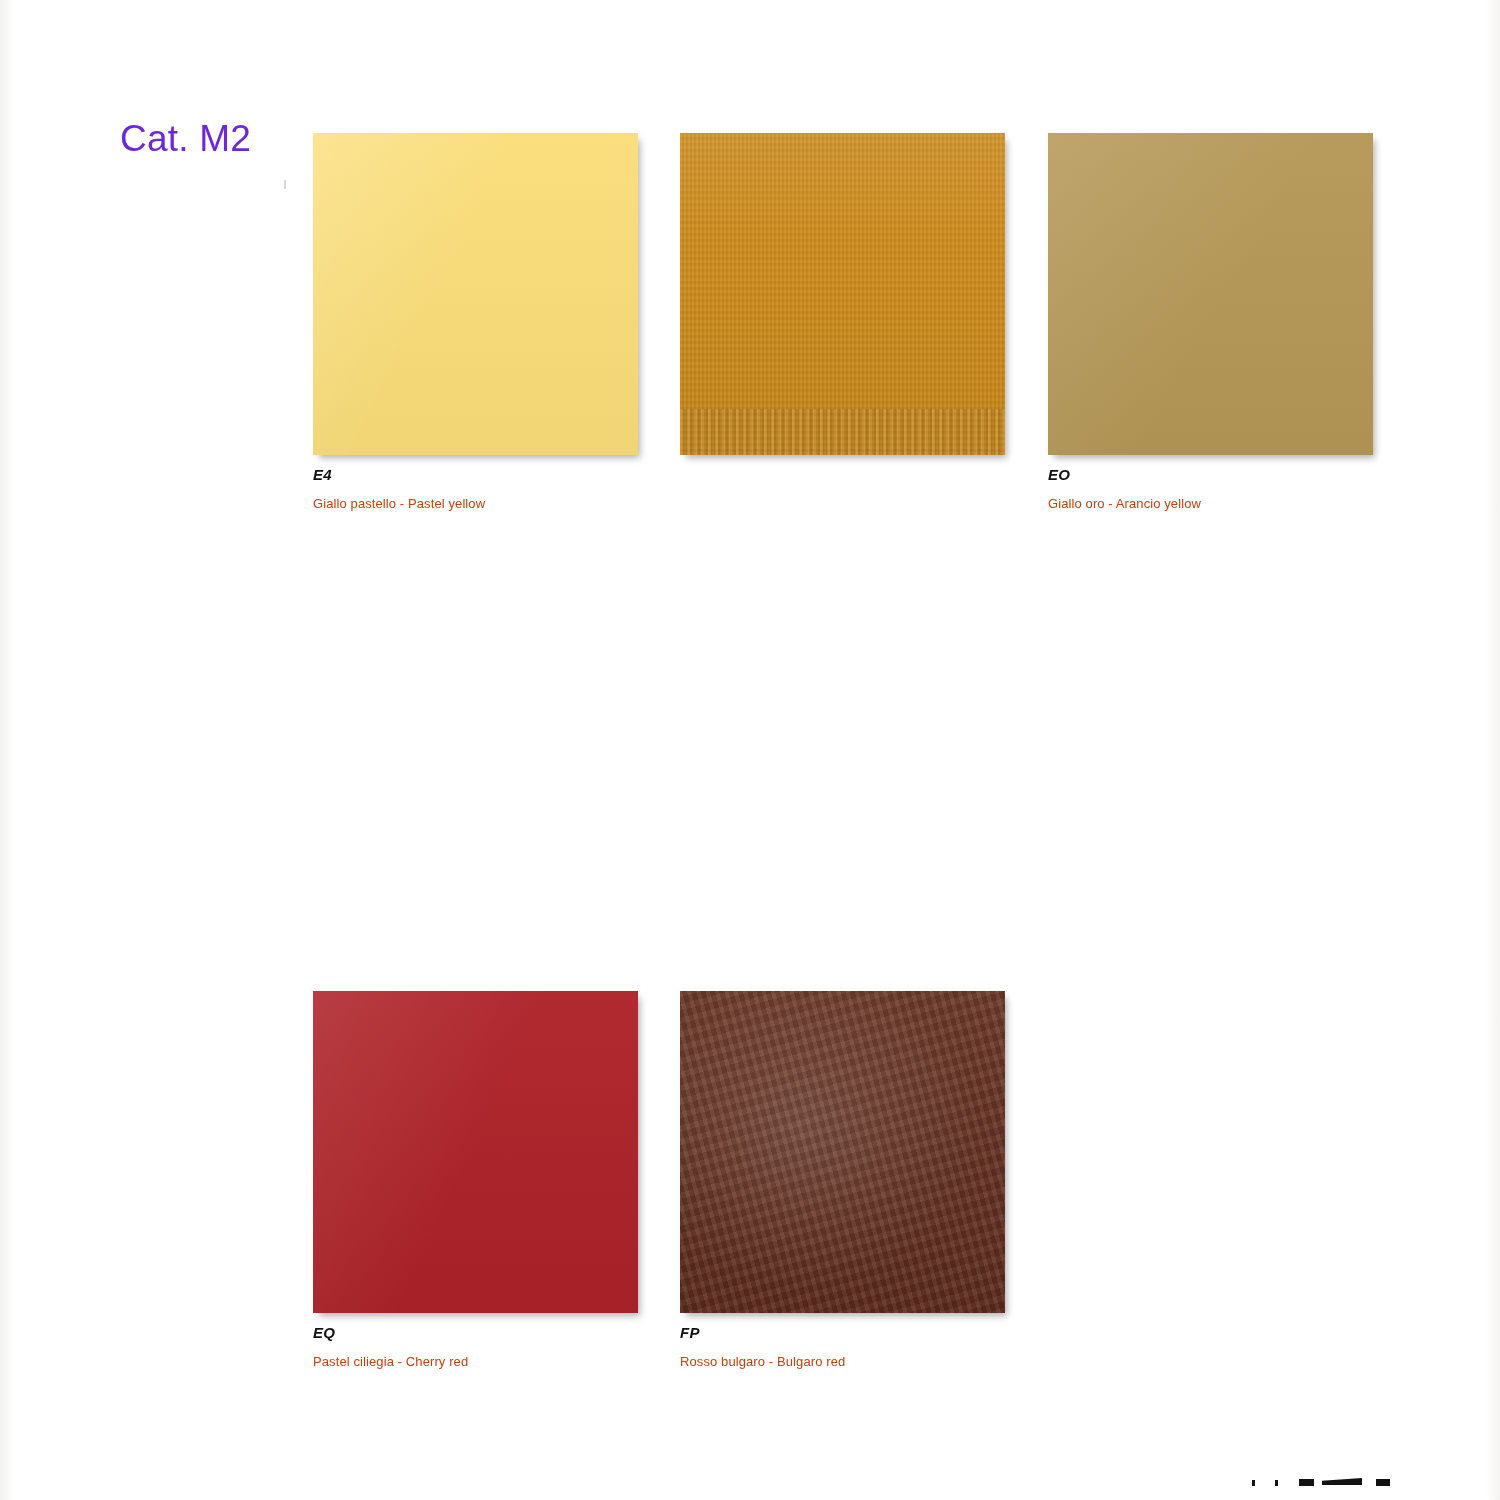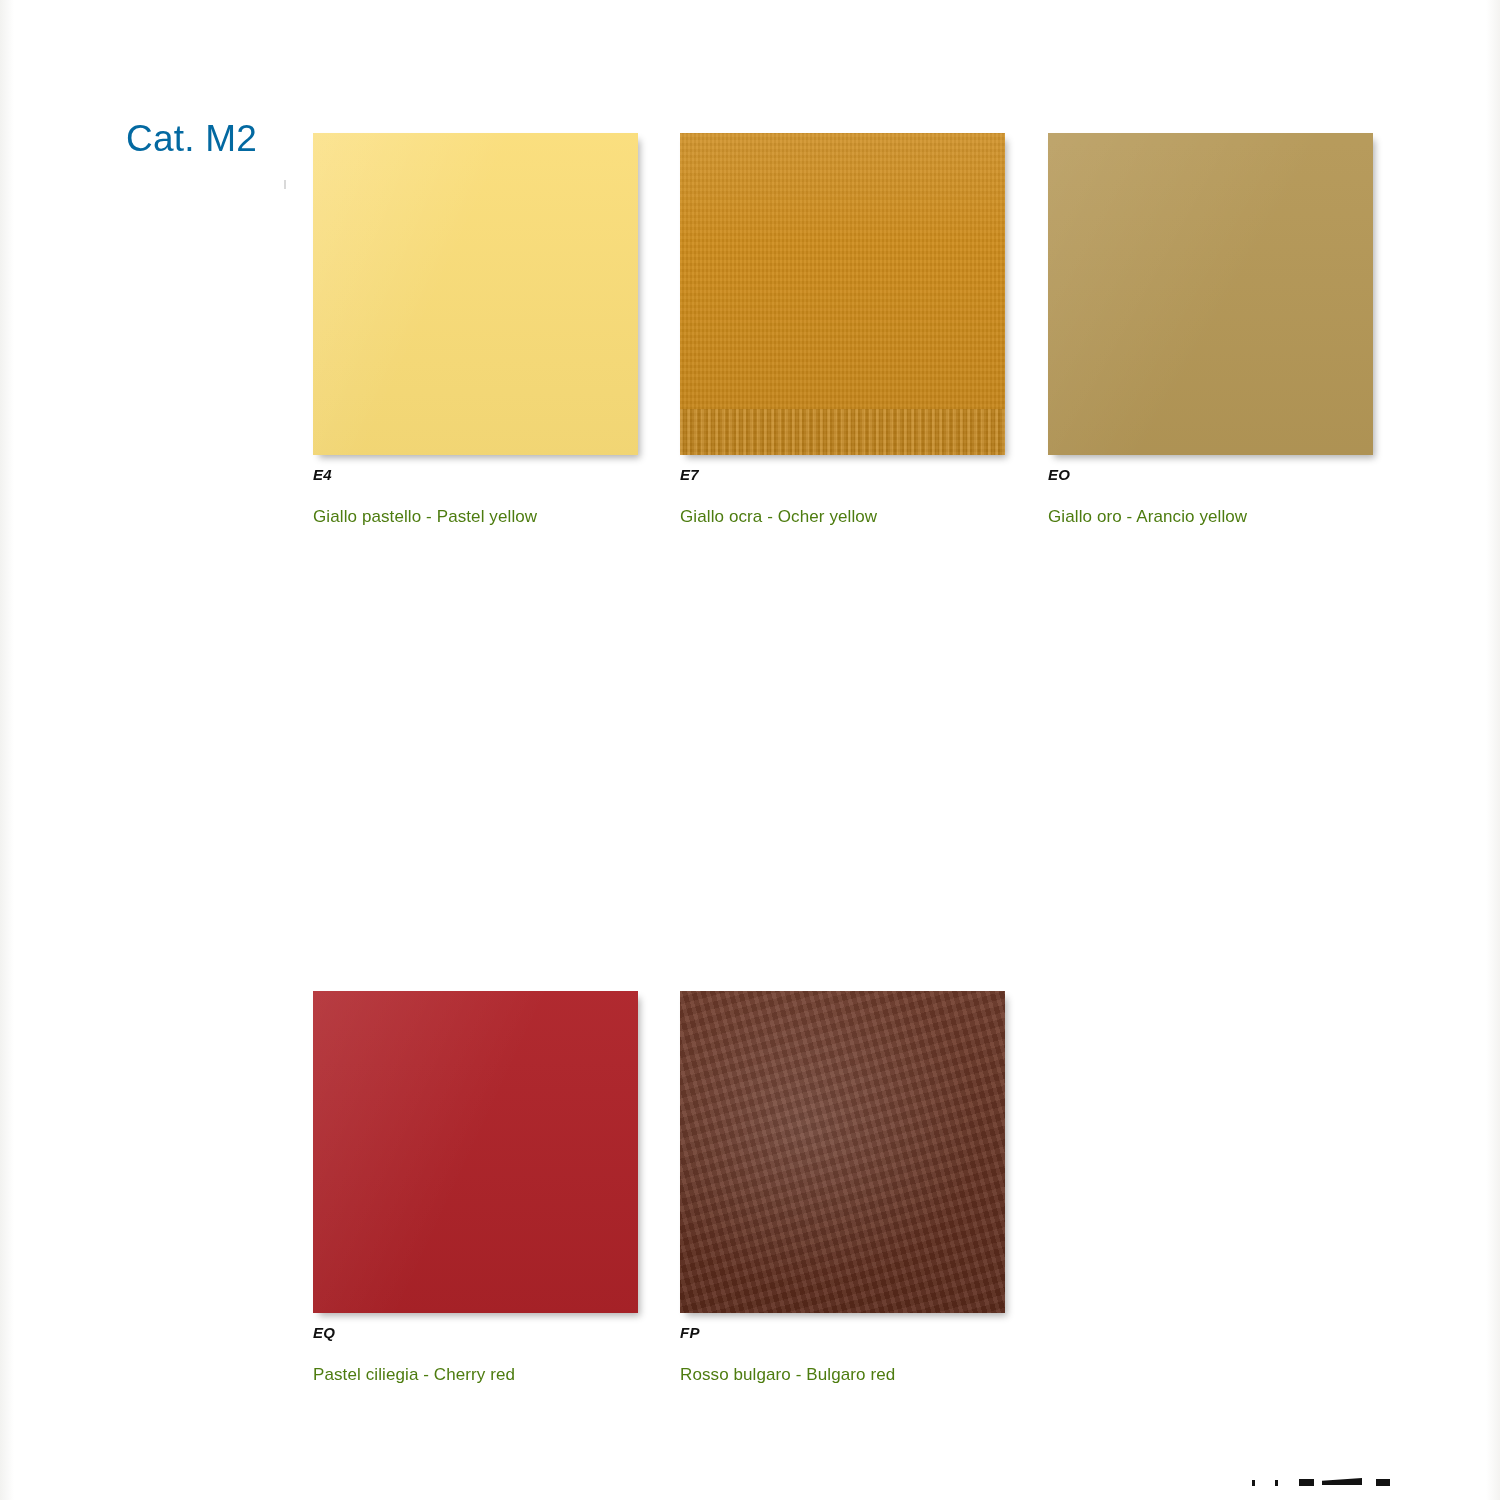--- a/index.html
+++ b/index.html
@@ -37,25 +37,25 @@
     position: absolute;
     right: 0; top: 0; bottom: 0;
     width: 14px;
     background: linear-gradient(to left, #f4f3f1, #ffffff);
     pointer-events: none;
   }
 
   
   .cat-title {
     position: absolute;
-    left: 126px;
+    left: 120px;
     top: 118px;
     font-size: 37px;
     letter-spacing: 0.2px;
-    color: #0369a1;
+    color: #6d28d9;
     font-weight: 400;
     white-space: nowrap;
   }
 
   
   .speck {
     position: absolute;
     left: 284px;
     top: 180px;
     width: 2px;
@@ -101,24 +101,24 @@
   }
   .code {
     font-size: 15px;
     font-weight: 700;
     font-style: italic;
     color: #111111;
     letter-spacing: 0.3px;
     line-height: 1.1;
   }
   .name {
-    margin-top: 22px;
-    font-size: 17px;
+    margin-top: 12px;
+    font-size: 13px;
     font-weight: 400;
-    color: #4d7c0f;
+    color: #c2410c;
     letter-spacing: 0.1px;
     line-height: 1.25;
     white-space: nowrap;
   }
 
   
   .bottom-mark {
     position: absolute;
     left: 1248px;
     top: 1476px;
@@ -167,24 +167,20 @@
         <div class="swatch" style="background:#CE8C1C">
           <div class="sheen" style="background:
                  repeating-linear-gradient(90deg, rgba(255,255,255,0.05) 0 2px, rgba(0,0,0,0.045) 2px 4px),
                  repeating-linear-gradient(0deg, rgba(255,255,255,0.035) 0 3px, rgba(0,0,0,0.03) 3px 6px),
                  linear-gradient(to bottom, rgba(255,255,255,0.10) 0%, rgba(255,255,255,0) 35%, rgba(0,0,0,0.06) 100%);
                  opacity:0.85;"></div>
           <div class="sheen" style="top:auto;bottom:0;height:46px;
                  background: repeating-linear-gradient(90deg, rgba(255,255,255,0.14) 0 3px, rgba(0,0,0,0.10) 3px 7px);
                  opacity:0.7;"></div>
         </div>
-        <div class="caption">
-          <div class="code">E7</div>
-          <div class="name">Giallo ocra - Ocher yellow</div>
-        </div>
       </div>
 
       <div class="cell col-2">
         <div class="swatch" style="background:#B59857">
           <div class="sheen" style="background:
                  linear-gradient(120deg, rgba(255,255,255,0.10) 0%, rgba(255,255,255,0) 55%),
                  linear-gradient(to bottom, rgba(255,255,255,0.03), rgba(0,0,0,0.04));"></div>
         </div>
         <div class="caption">
           <div class="code">EO</div>

